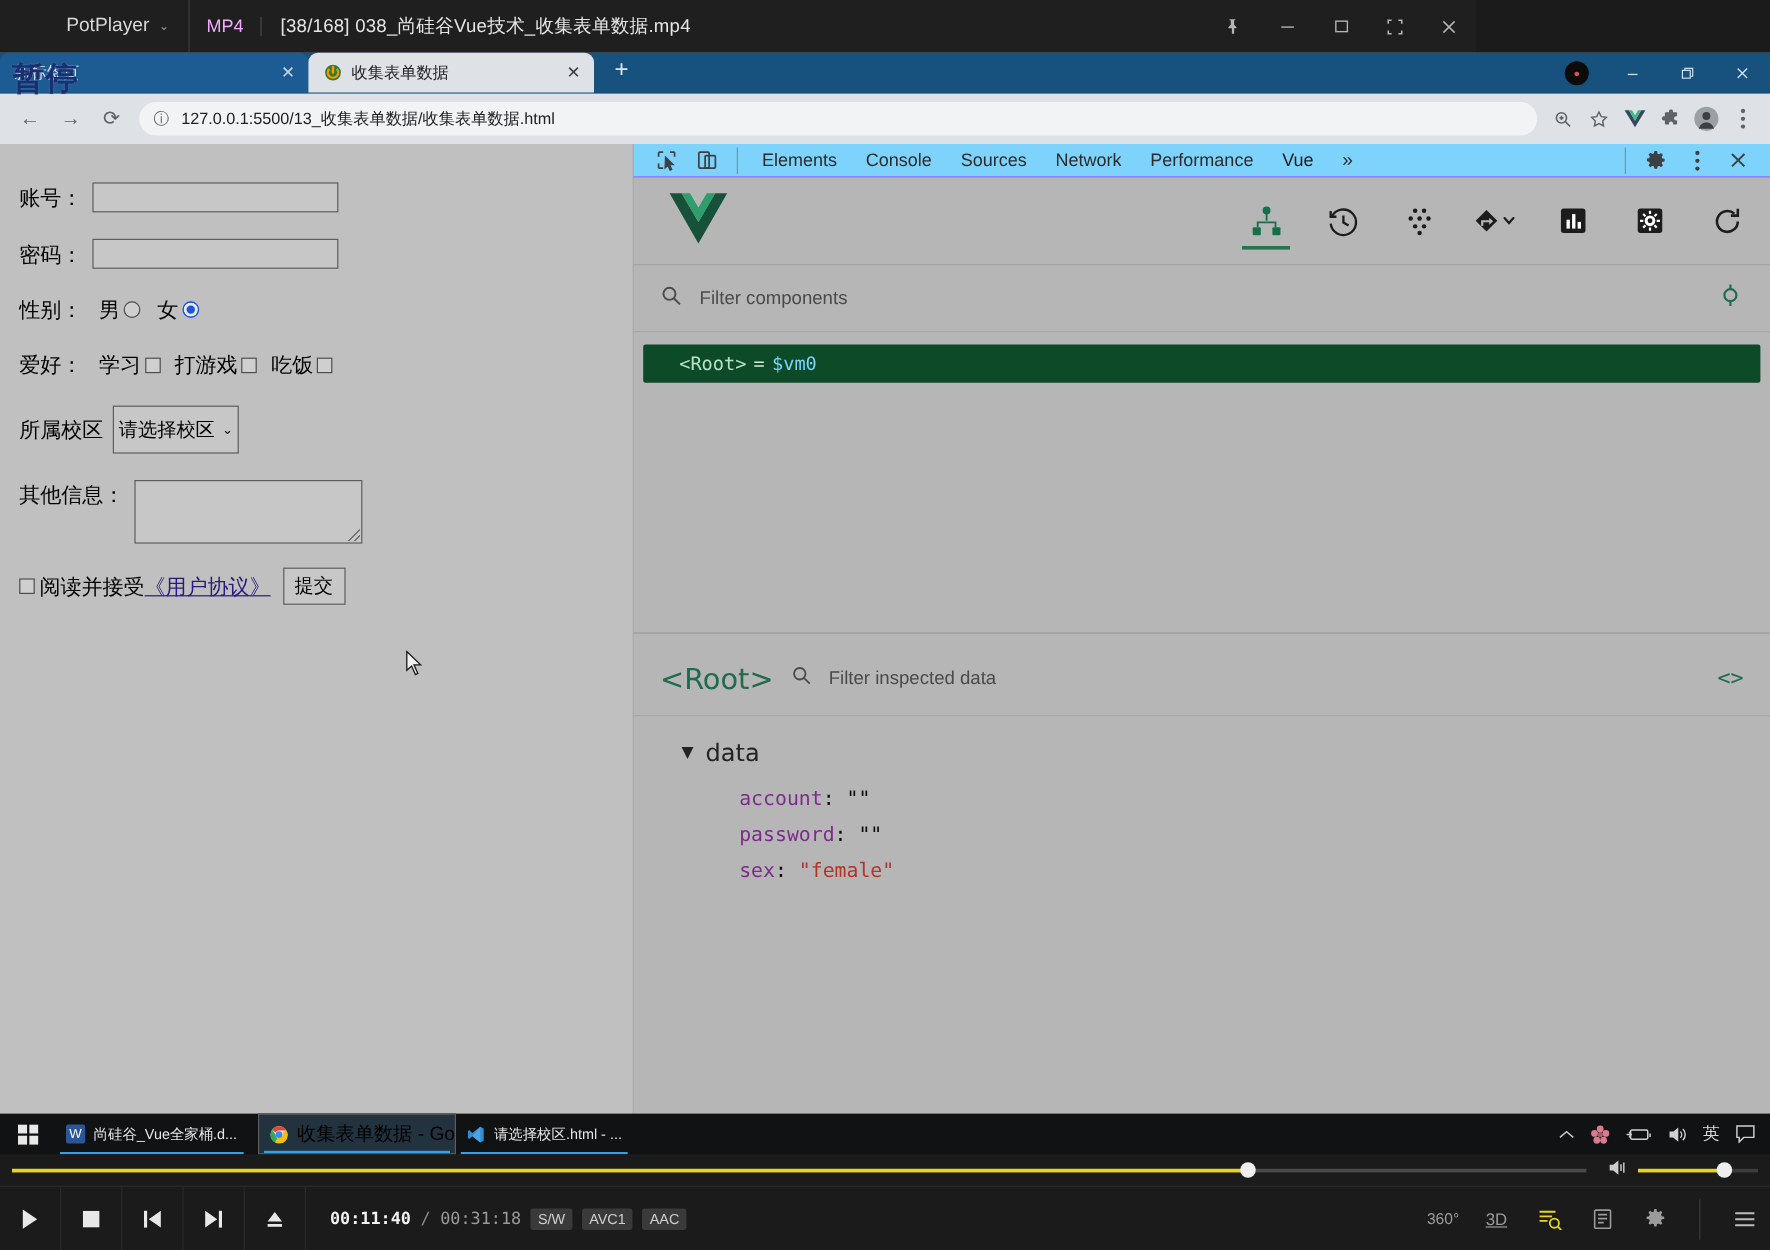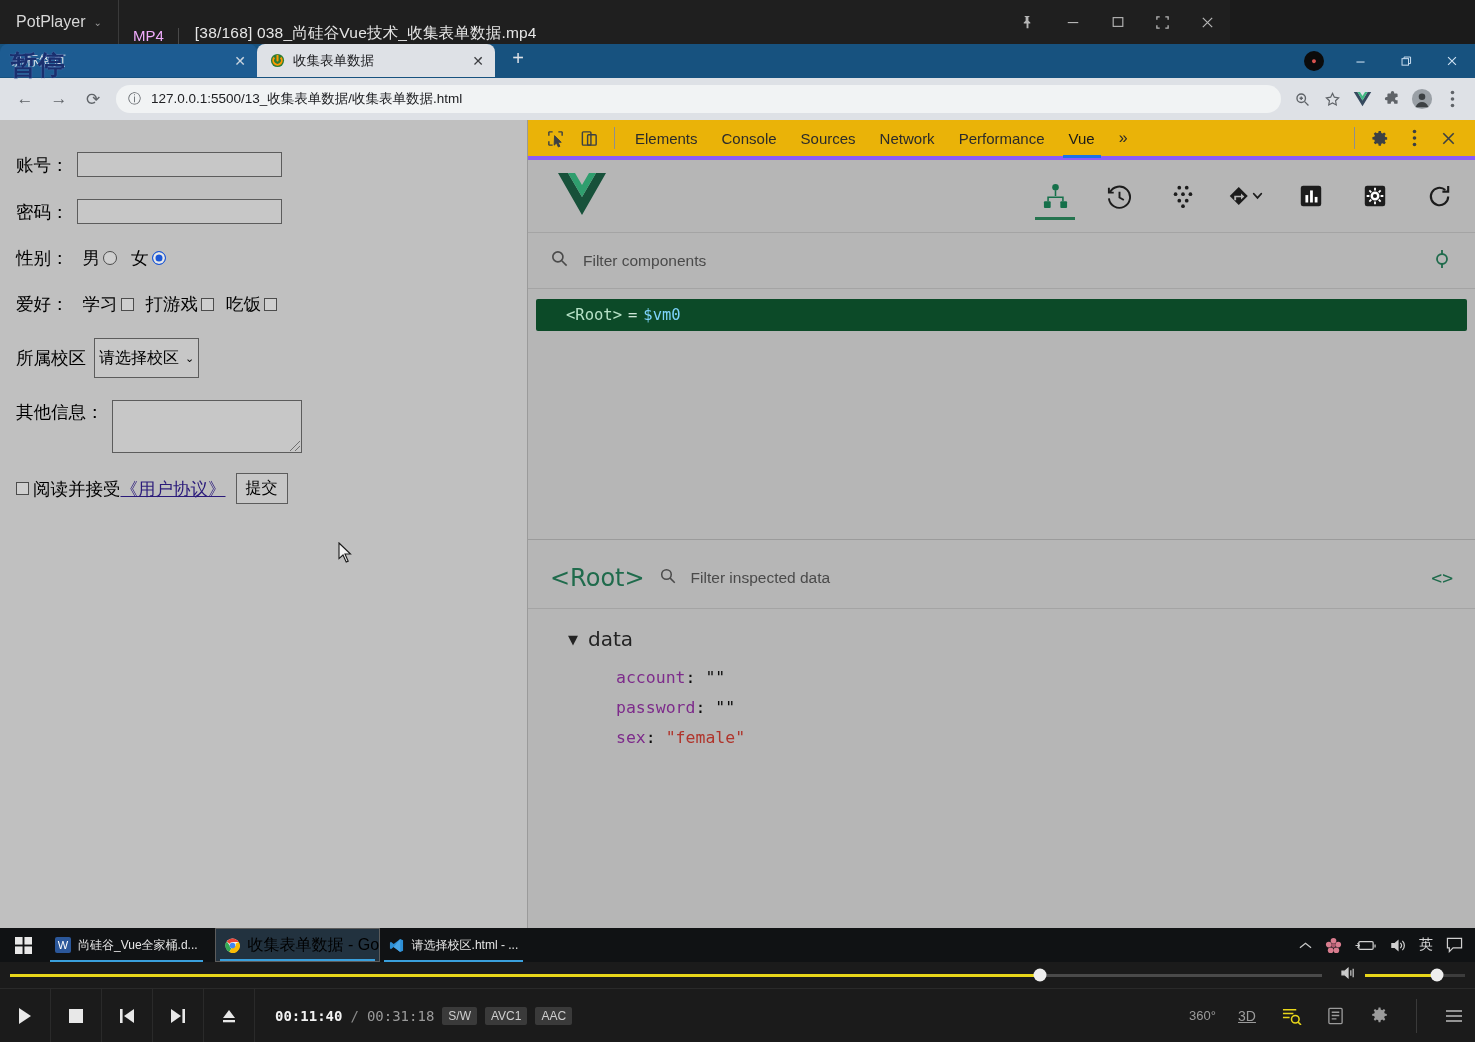--- a/index.html
+++ b/index.html
@@ -7,22 +7,23 @@
     width: 1475px; height: 1042px;
     background: #1b1b1b;
     font-family: "Liberation Sans", "DejaVu Sans", sans-serif;
     overflow: hidden;
   }
   .app { position: relative; width: 1475px; height: 1042px; }
 
   
   .pp-titlebar {
     position: absolute; left: 0; top: 0; width: 1230px; height: 44px;
-    background: #1f1f1f; display: flex; align-items: flex-end;
+    background: #1f1f1f; display: flex; align-items: center;
     color: #dcdcdc;
+    padding-left: 39px;
   }
   .pp-brand {
     width: 118px; height: 44px; display: flex; align-items: center;
     justify-content: center; gap: 8px; font-size: 16px; color: #d8d8d8;
   }
   .pp-brand .caret { font-size: 10px; color: #9a9a9a; }
   .pp-div { width: 1px; height: 44px; background: #3a3a3a; }
   .pp-fmt { padding: 0 14px; font-size: 15px; color: #f0abfc; }
   .pp-sep { width: 1px; height: 16px; background: #4a4a4a; }
   .pp-title { padding-left: 16px; font-size: 15.5px; color: #e6e6e6; letter-spacing: .2px; }
@@ -121,22 +122,22 @@
   .submit-btn {
     margin-left: 10px; background: #c7c7c7; border: 1px solid #5c5c5c;
     padding: 4px 9px; font-size: 16px; color:#000; font-family: "DejaVu Sans", sans-serif;
   }
   .mouse-cursor { position: absolute; left: 338px; top: 422px; }
 
   
   .dt-pane { flex: 1; background: #b6b6b6; display: flex; flex-direction: column;
     border-left: 1px solid #9a9a9a; }
   .dt-topbar {
-    height: 40px; background: #eab308; display:flex; align-items:center; padding: 0 10px;
-    border-bottom: 4px solid #8b5cf6;
+    height: 28px; background: #7dd3fc; display:flex; align-items:center; padding: 0 10px;
+    border-bottom: 1px solid #8b5cf6;
   }
   .dt-ic { width: 34px; height: 30px; display:flex; align-items:center; justify-content:center;
     color:#3c4043; }
   .dt-vdiv { width: 1px; height: 22px; background: #8e8e8e; margin: 0 8px; }
   .dt-tab { padding: 0 12px; height: 40px; display:flex; align-items:center; font-size: 15px;
     color:#2b2b2b; position: relative; }
   .dt-tab.active { color: #1a1a1a; }
   .dt-tab.active::after { content:''; position:absolute; left:6px; right:6px; bottom:0;
     height:3px; background:#1a73e8; }
   .dt-tab.chev { font-size: 16px; }

